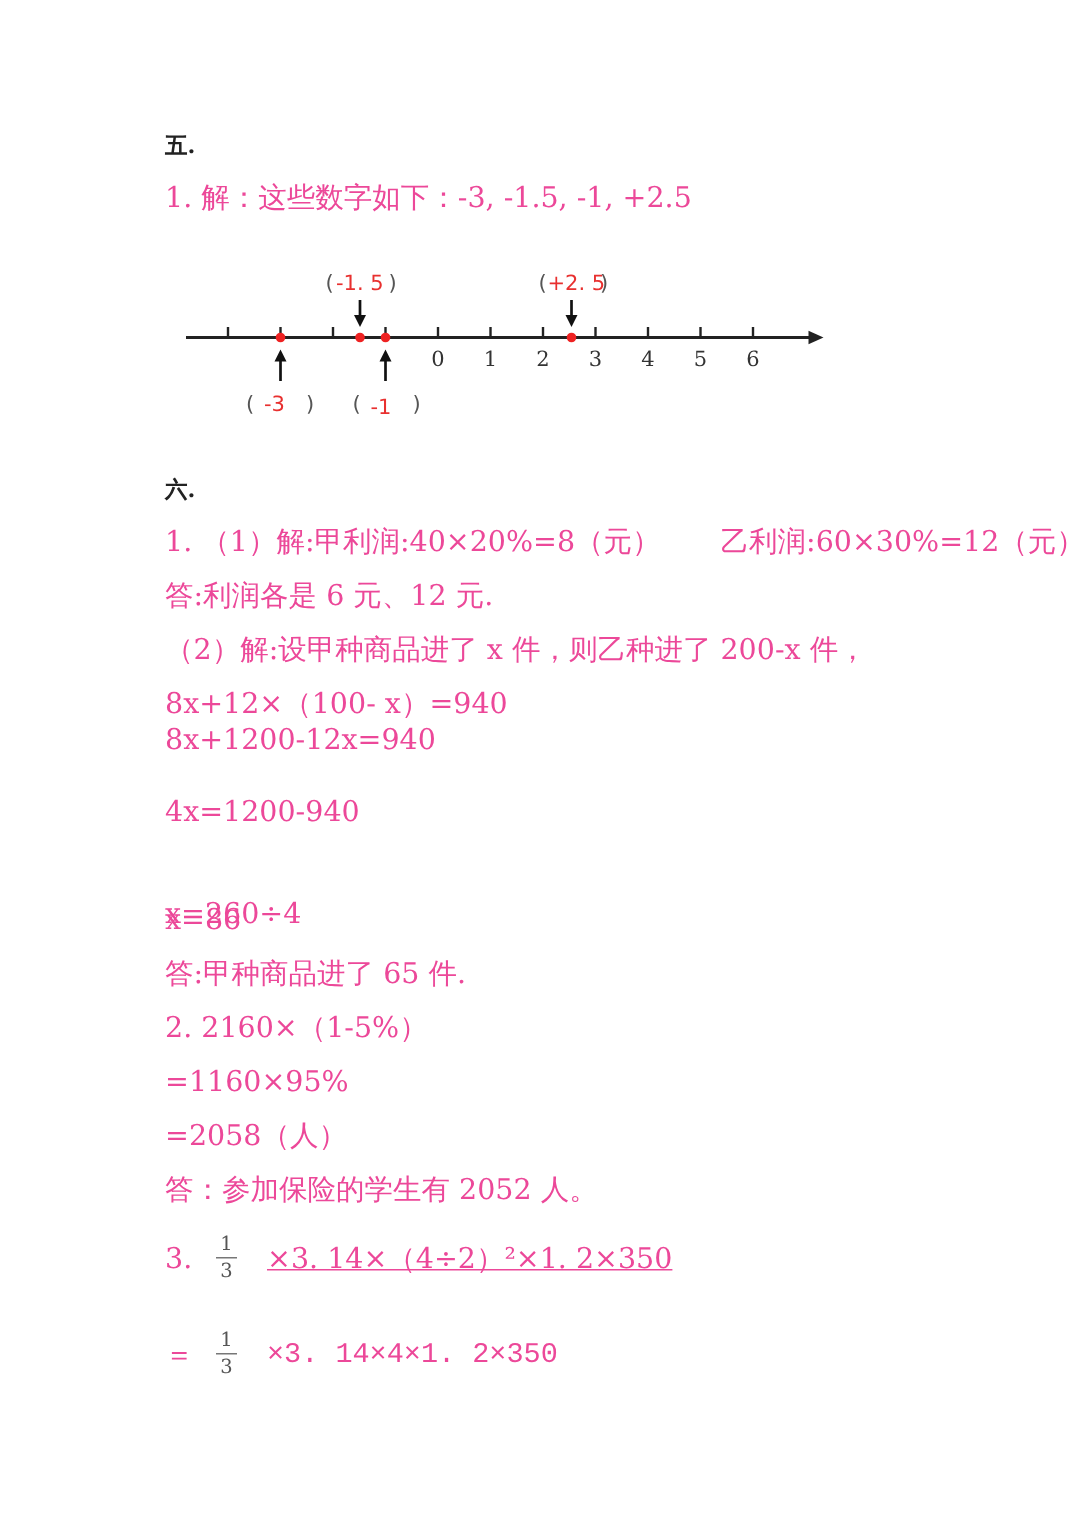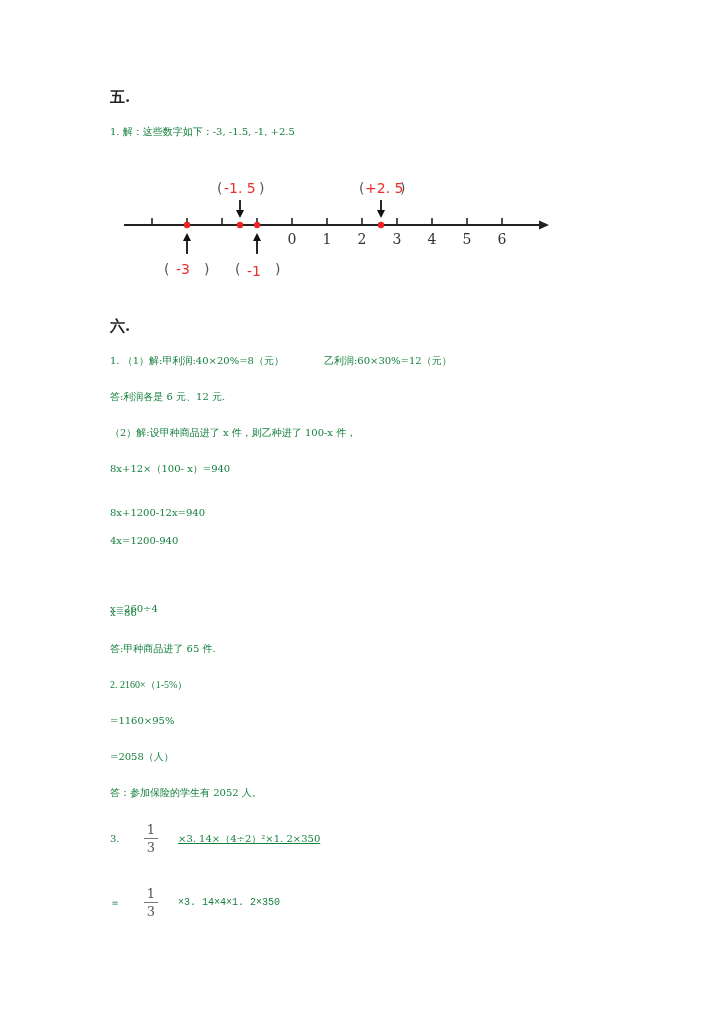--- a/index.html
+++ b/index.html
@@ -11,24 +11,24 @@
       width: 720px;
       height: 1018px;
       position: relative;
       overflow: hidden;
       font-family: "DejaVu Serif", "Liberation Serif", serif;
       color: #333333;
     }
     .line {
       position: absolute;
       left: 110px;
-      font-size: 10px;
+      font-size: 19px;
       line-height: 18px;
       white-space: pre;
-      color: #15803d;
+      color: #ec4899;
     }
     .heading {
       font-size: 15px;
       font-weight: bold;
       color: #222222;
     }
     .gap { display: inline-block; width: 40px; }
     .frac {
       position: absolute;
       width: 14px;
@@ -112,29 +112,29 @@
     <text x="247" y="276" fill="#e8302f">-1</text>
     <text x="275" y="274" fill="#555">)</text>
   </g>
 </svg>
 
 <div class="line heading" style="top:317px;">六.</div>
 
 <div class="line" style="top:352px;"><span>1. （1）解:甲利润:40×20%=8（元）</span><span class="gap"></span><span>乙利润:60×30%=12（元）</span></div>
 
 <div class="line" style="top:388px;">答:利润各是 6 元、12 元.</div>
-<div class="line" style="top:424px;">（2）解:设甲种商品进了 x 件，则乙种进了 100-x 件，</div>
+<div class="line" style="top:424px;">（2）解:设甲种商品进了 x 件，则乙种进了 200-x 件，</div>
 <div class="line" style="top:460px;">8x+12×（100- x）=940</div>
-<div class="line" style="top:504px;">8x+1200-12x=940</div>
+<div class="line" style="top:484px;">8x+1200-12x=940</div>
 <div class="line" style="top:532px;">4x=1200-940</div>
 <div class="line" style="top:552px;margin-top:48px;">x=260÷4</div>
 <div class="line" style="top:604px;">x=86</div>
 <div class="line" style="top:640px;text-align:right;">答:甲种商品进了 65 件.</div>
 
-<div class="line" style="top:676px;font-family:Liberation Serif, serif;">2. 2160×（1-5%）</div>
+<div class="line" style="top:676px;">2. 2160×（1-5%）</div>
 <div class="line" style="top:712px;">=1160×95%</div>
 <div class="line" style="top:748px;">=2058（人）</div>
 <div class="line" style="top:784px;">答：参加保险的学生有 2052 人。</div>
 
 <div class="line" style="top:830px;">3.</div>
 <div class="frac" style="left:144px; top:822px;">
   <span class="num">1</span>
   <span class="bar"></span>
   <span class="den">3</span>
 </div>

